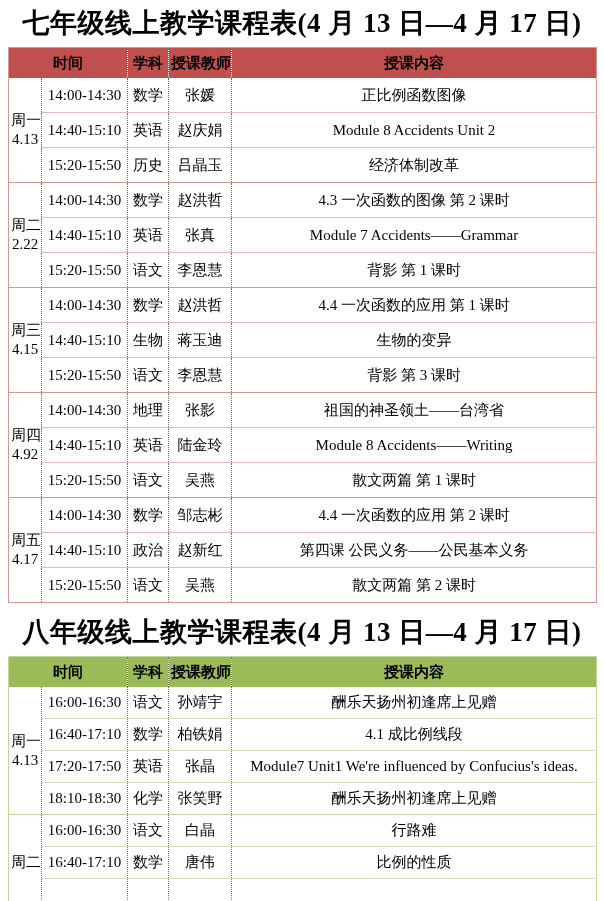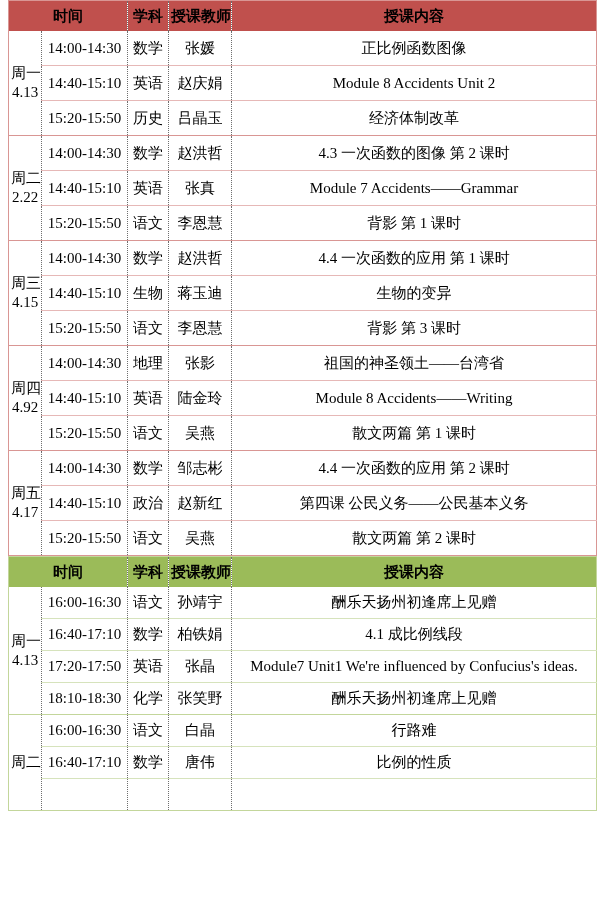--- a/index.html
+++ b/index.html
@@ -36,20 +36,21 @@
   .t-red{--hd:#C0504D;--line:#E6B8B7;--strong:#D99694;}
   .t-green{--hd:#9BBB59;--line:#D6E3BC;--strong:#C3D69B;}
   .t-red tbody td{height:34px;}
   .t-green tbody td{height:31px;}
   td.day div{line-height:1.25;}
 </style>
 </head>
 <body>
 
 <div class="page">
+  <h1 class="sched-title">七年级线上教学课程表(4 月 13 日—4 月 17 日)</h1>
   <table class="sched t-red" style="--hd: #C0504D; --line: #E6B8B7; --strong: #D99694;">
       <colgroup>
         <col style="width: 33px;">
         <col style="width: 86px;">
         <col style="width: 41px;">
         <col style="width: 63px;">
         <col>
       </colgroup>
       <thead>
         <tr>
@@ -166,20 +167,21 @@
         </tr>
         <tr>
           <td>15:20-15:50</td>
           <td>语文</td>
           <td>吴燕</td>
           <td>散文两篇 第 2 课时</td>
         </tr>
       </tbody>
     </table>
 
+  <h1 class="sched-title t2">八年级线上教学课程表(4 月 13 日—4 月 17 日)</h1>
   <table class="sched t-green" style="--hd: #9BBB59; --line: #D6E3BC; --strong: #C3D69B;">
       <colgroup>
         <col style="width: 33px;">
         <col style="width: 86px;">
         <col style="width: 41px;">
         <col style="width: 63px;">
         <col>
       </colgroup>
       <thead>
         <tr>

